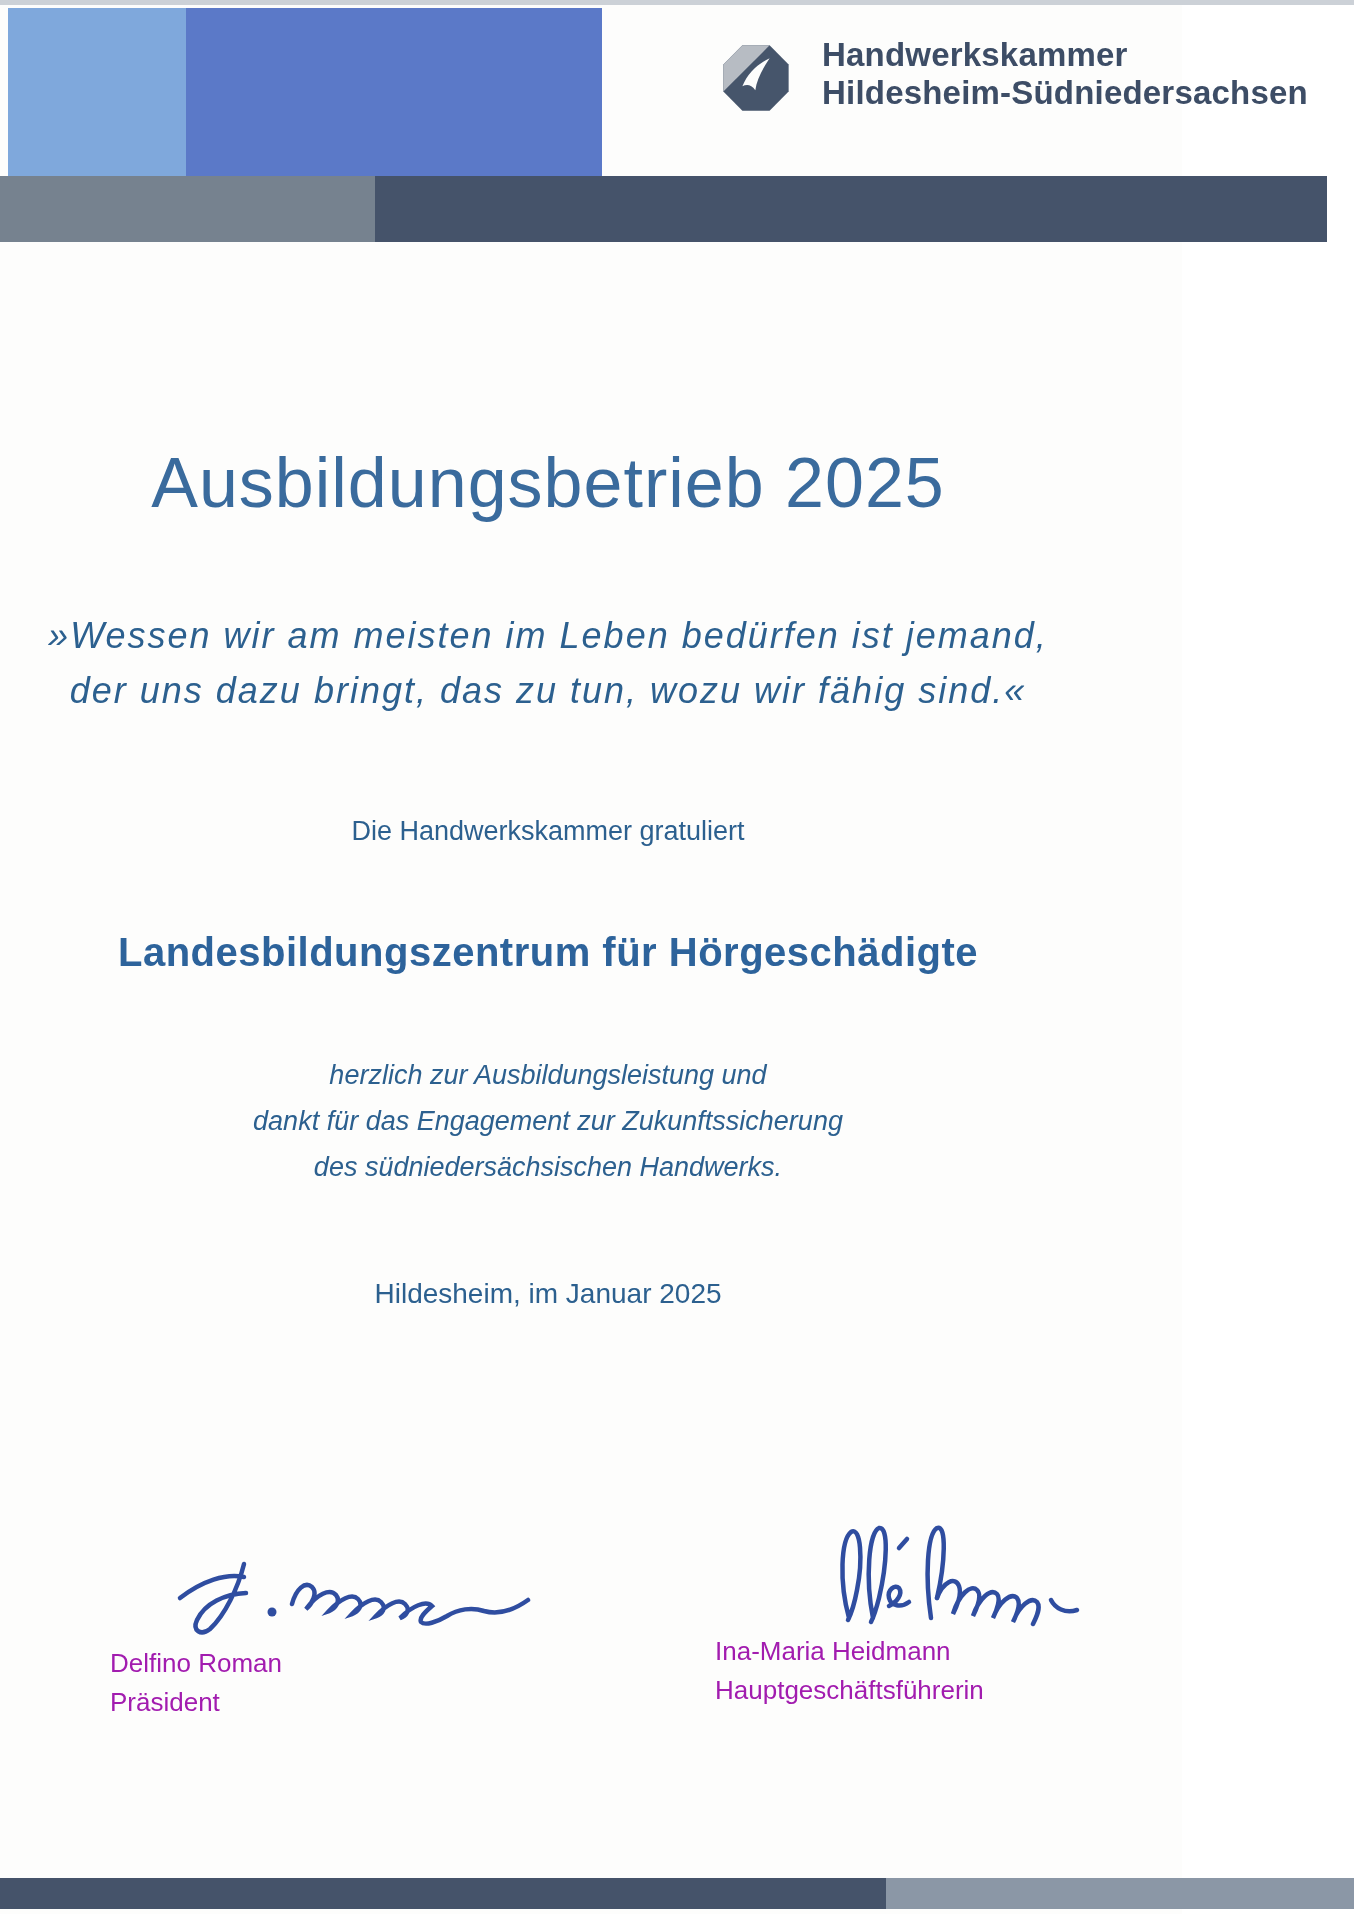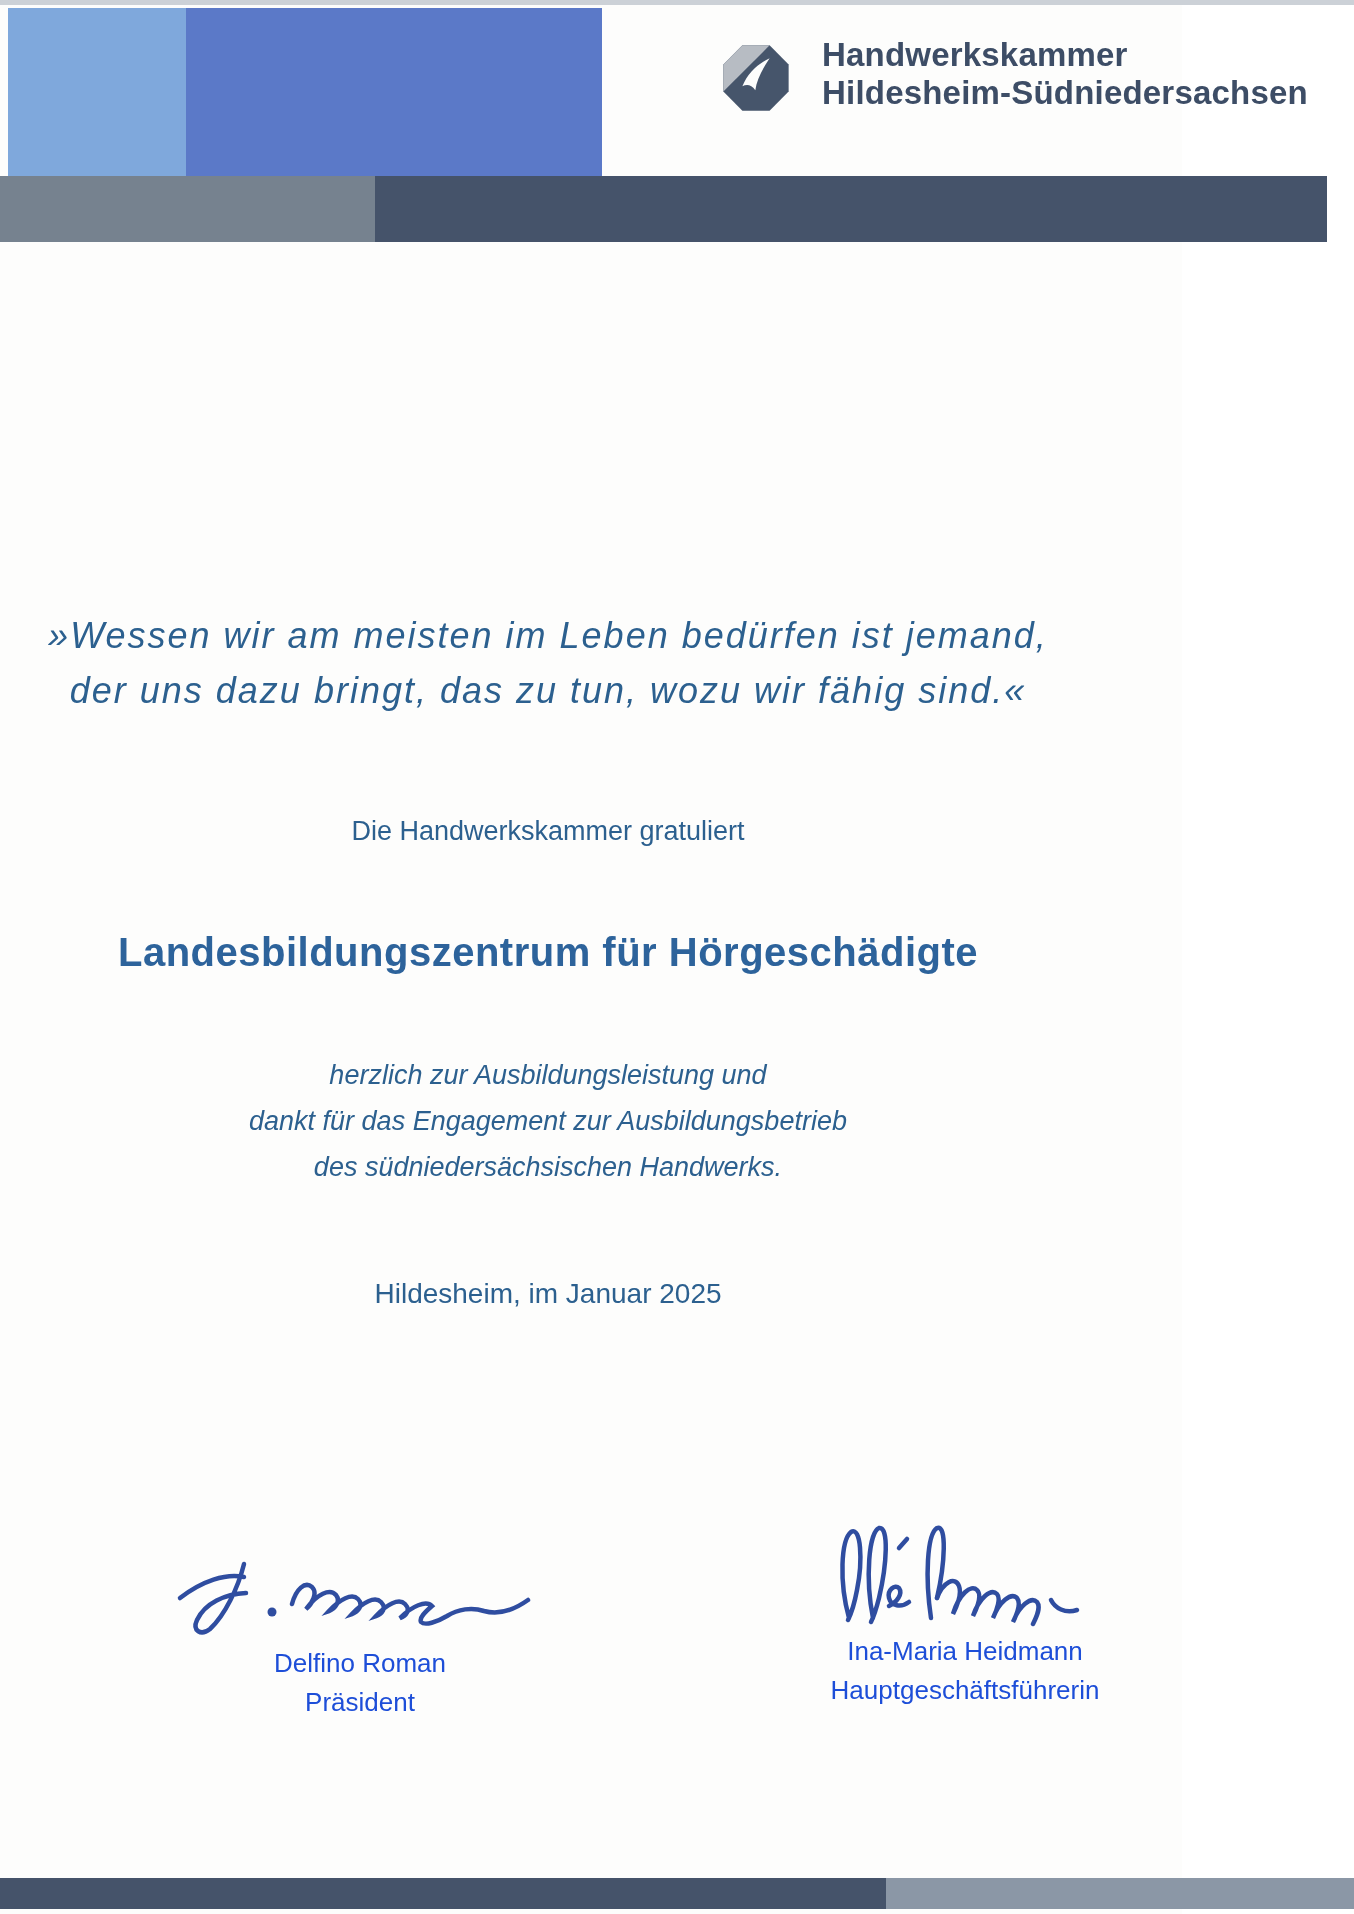--- a/index.html
+++ b/index.html
@@ -24,21 +24,21 @@
   .title{top:443px;font-size:70px;font-weight:400;color:#3a6b9d;letter-spacing:1px;}
   .quote{top:608px;font-size:36px;line-height:55px;font-style:italic;
          letter-spacing:2px;color:#2c608f;}
   .attribution{top:722px;font-size:25px;}
   .intro{top:816px;font-size:27px;}
   .recipient{top:930px;font-size:40px;font-weight:bold;color:#2d639b;letter-spacing:0.5px;text-align:center;}
   .bodytext{top:1052px;font-size:27px;line-height:46px;font-style:italic;}
   .dateline{top:1278px;font-size:28px;}
 
   
-  .sig{position:absolute;width:500px;text-align:center;color:#1d4ed8;}
+  .sig{position:absolute;width:500px;color:#a21caf;}
   .sig-left{left:110px;top:1552px;}
   .sig-right{left:715px;top:1518px;}
   .sig svg{display:block;margin:0 auto;}
   .sig .name{font-size:26px;margin-top:4px;}
   .sig .role{font-size:26px;margin-top:8px;}
 
   
   .bar-dark{position:absolute;left:0;top:1878px;width:886px;height:31px;}
   .bar-light{position:absolute;left:886px;top:1878px;width:468px;height:31px;}
 </style>
@@ -59,33 +59,34 @@
       <polygon points="30,2 70,2 98,30 98,70 70,98 30,98 2,70 2,30" fill="#46556b"></polygon>
       <polygon points="30,2 70,2 2,70 2,30" fill="#b7bcc3"></polygon>
       <path d="M30,62 C38,42 54,28 70,21 C60,36 51,52 49,68 C43,59 36,59 30,62 Z" fill="#fdfdfc"></path>
     </svg>
   </div>
   <div class="logo-text">
     <div>Handwerkskammer</div>
     <div>Hildesheim-Südniedersachsen</div>
   </div>
 
+  <div class="cline title">Ausbildungsbetrieb 2025</div>
 
   <div class="cline quote">
     <div>»Wessen wir am meisten im Leben bedürfen ist jemand,</div>
     <div>der uns dazu bringt, das zu tun, wozu wir fähig sind.«</div>
   </div>
 
   <div class="cline intro">Die Handwerkskammer gratuliert</div>
 
   <div class="cline recipient">Landesbildungszentrum für Hörgeschädigte</div>
 
   <div class="cline bodytext">
     <div>herzlich zur Ausbildungsleistung und</div>
-    <div>dankt für das Engagement zur Ausbildungsbetrieb</div>
+    <div>dankt für das Engagement zur Zukunftssicherung</div>
     <div>des südniedersächsischen Handwerks.</div>
   </div>
 
   <div class="cline dateline">Hildesheim, im Januar 2025</div>
 
   <div class="sig sig-left">
     <svg width="380" height="92" viewBox="0 0 380 92">
       <g fill="none" stroke="#2f4da0" stroke-width="4.5" stroke-linecap="round">
         <path d="M10,46 C32,29 56,21 74,25"></path>
         <path d="M74,12 C68,36 55,63 40,77 C31,84 22,79 27,68 C35,51 55,42 76,41"></path>

